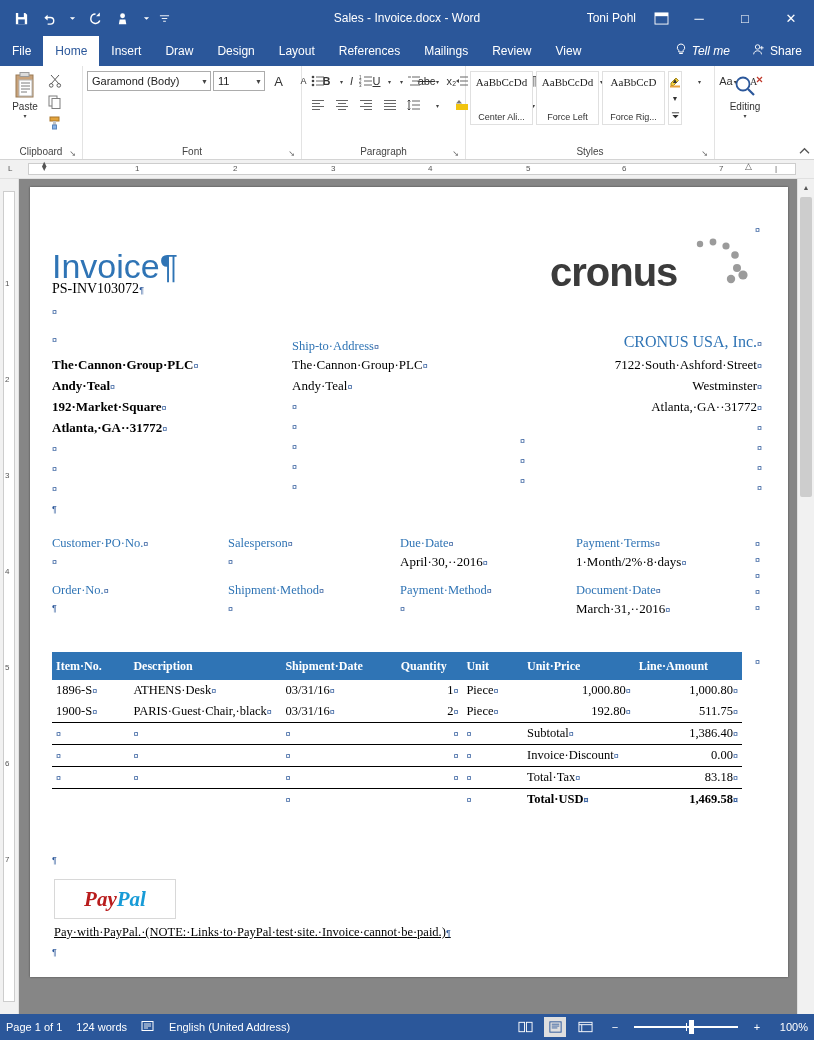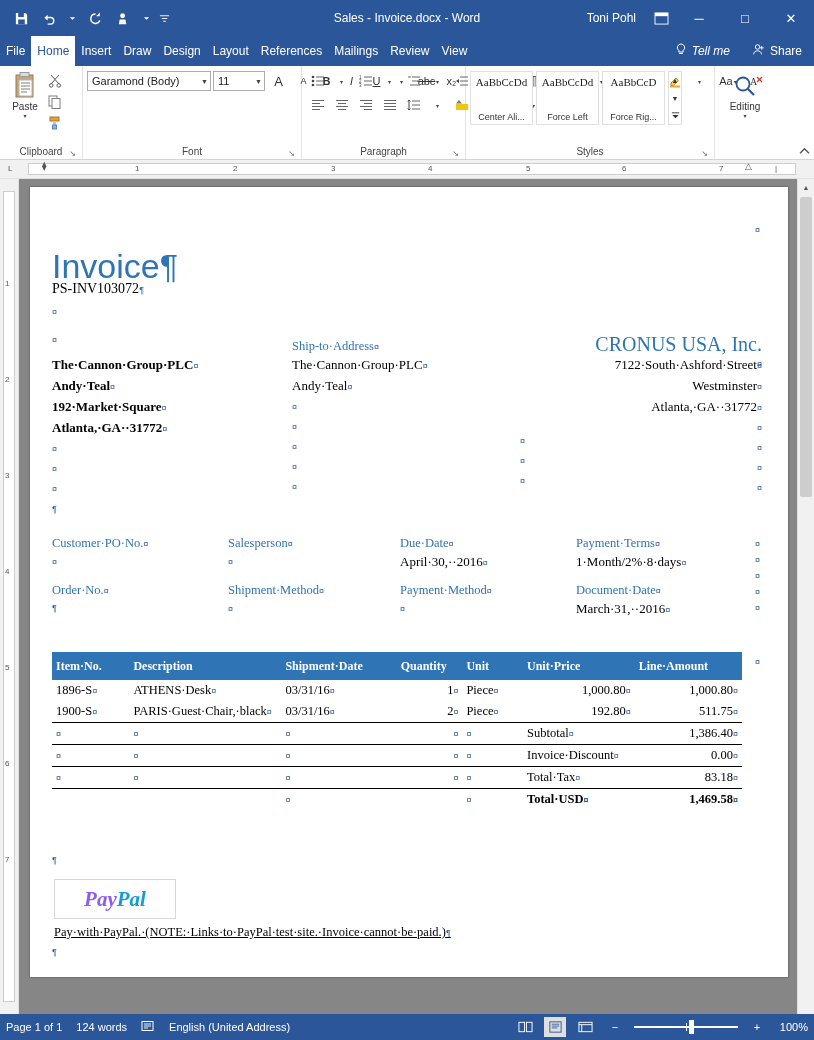--- a/index.html
+++ b/index.html
@@ -92,21 +92,21 @@
   
   .ribbon-tabs {
     height: 30px;
     background: #2b579a;
     display: flex;
     align-items: stretch;
     flex: none;
     position: relative;
   }
   .rtab {
-    padding: 0 6px;
+    padding: 0 12px;
     display: flex;
     align-items: center;
     color: #ffffff;
     font-size: 12px;
     height: 30px;
   }
   .rtab.active {
     background: #ffffff;
     color: #2b579a;
   }
@@ -454,21 +454,21 @@
     bottom: 0;
   }
   .blue-label {
     color: #2f74b5;
     font-family: "Liberation Serif", serif;
     font-size: 12.5px;
   }
   .blue-head {
     color: #2f74b5;
     font-family: "Liberation Serif", serif;
-    font-size: 20px;
+    font-size: 16px;
   }
   .bold-line {
     font-family: "Liberation Serif", serif;
     font-weight: bold;
     font-size: 13px;
     color: #000;
   }
   .plain-line {
     font-family: "Liberation Serif", serif;
     font-size: 13px;
@@ -516,21 +516,21 @@
     display: flex;
     align-items: center;
     justify-content: center;
   }
   .pp-text {
     font-family: "Liberation Serif", serif;
     font-style: italic;
     font-weight: bold;
     font-size: 21px;
   }
-  .pp-pay { color: #8b5cf6; }
+  .pp-pay { color: #b91c1c; }
   .pp-pal { color: #179bd7; }
   .paypal-link {
     position: absolute;
     left: 24px;
     top: 738px;
     font-family: "Liberation Serif", serif;
     font-size: 12.5px;
     color: #000;
     text-decoration: underline;
   }
@@ -1056,20 +1056,32 @@
           <span class="abs fmark" style="left:725px;top:38px;">¤</span>
 
           <div class="abs" style="left:22px;top:60px;">
             <span class="inv-title">Invoice</span><span class="inv-title pilcrow">¶</span>
           </div>
           <div class="abs" style="left:22px;top:94px;">
             <span class="inv-num">PS-INV103072</span><span class="fmark">¶</span>
           </div>
           <span class="abs fmark" style="left:22px;top:120px;">¤</span>
 
+          <div class="cronus-wrap">
+            <svg width="206" height="58" viewBox="0 0 206 58" style="position:absolute;left:0;top:0;">
+              <circle cx="150" cy="9" r="3.2" fill="#9b9b9b"></circle>
+              <circle cx="163" cy="7" r="3.4" fill="#9b9b9b"></circle>
+              <circle cx="176" cy="11" r="3.6" fill="#9b9b9b"></circle>
+              <circle cx="185" cy="20" r="3.8" fill="#9b9b9b"></circle>
+              <circle cx="187" cy="33" r="4" fill="#9b9b9b"></circle>
+              <circle cx="181" cy="44" r="4.2" fill="#9b9b9b"></circle>
+              <circle cx="193" cy="40" r="4.6" fill="#9b9b9b"></circle>
+            </svg>
+            <span class="cronus-text">cronus</span>
+          </div>
 
           <span class="abs fmark" style="left:22px;top:148px;">¤</span>
 
           <div class="abs" style="left:262px;top:152px;">
             <span class="blue-label">Ship-to·Address</span><span class="fmark">¤</span>
           </div>
 
           <div class="abs" style="left:562px;top:146px;width:170px;text-align:right;">
             <span class="blue-head">CRONUS USA, Inc.</span><span class="fmark">¤</span>
           </div>

